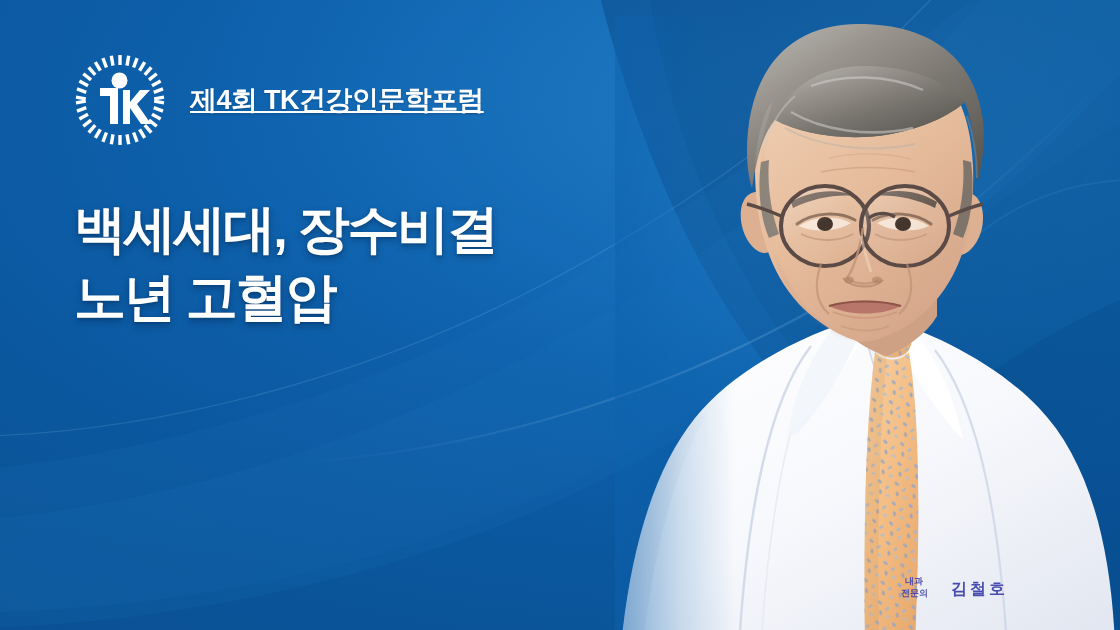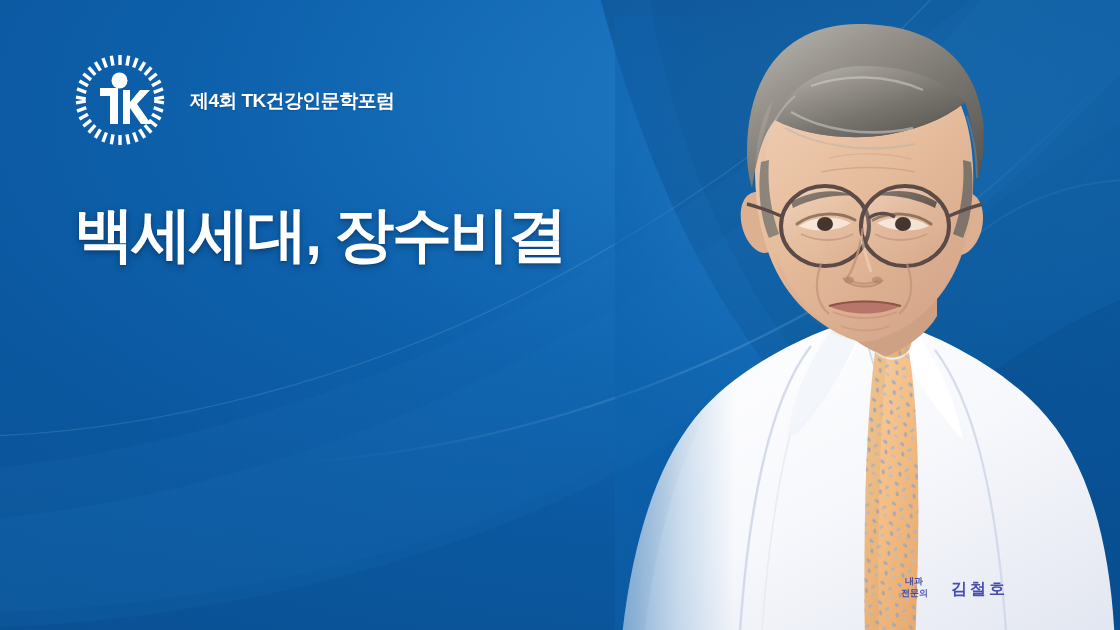--- a/index.html
+++ b/index.html
@@ -23,31 +23,32 @@
   }
   .portrait svg { display:block; width:100%; height:100%; }
 
   
   .header-lockup {
     position:absolute; left:72px; top:52px;
     display:flex; align-items:center; gap:22px;
   }
   .forum-logo { width:96px; height:96px; flex:0 0 96px; display:block; }
   .forum-name {
-    color:#ffffff; font-size:19px; font-weight:700; letter-spacing:-0.6px;
+    color:#ffffff; font-size:27px; font-weight:700; letter-spacing:-0.6px;
     white-space:nowrap; line-height:1;
     text-shadow:0 1px 2px rgba(0,0,0,.18);
+    text-decoration:underline;
   }
 
   
   .title-block {
     position:absolute; left:74px; top:196px; width:620px;
   }
   .title-line {
-    color:#ffffff; font-size:60px; font-weight:700; line-height:1.30;
+    color:#ffffff; font-size:52px; font-weight:700; line-height:1.30;
     letter-spacing:-2.2px; white-space:nowrap;
     text-shadow:0 3px 7px rgba(3,32,64,.42), 0 1px 2px rgba(3,32,64,.30);
   }
 </style>
 </head>
 <body>
 
 <div id="banner">
 
   <svg class="bg-waves" viewBox="0 0 1120 630" preserveAspectRatio="none" aria-hidden="true">
@@ -343,15 +344,16 @@
         <path d="M28,36 L46,36 L46,72 L38,72 L38,44 L28,44 Z"></path>
         <path d="M51,38 L58,38 L58,50 L68,38 L78,38 L65,52 L79,72 L69,72 L58,56 L58,72 L51,72 Z"></path>
       </g>
     </svg>
 
     <div class="forum-name">제4회 TK건강인문학포럼</div>
   </div>
 
   <div class="title-block">
     <div class="title-line">백세세대, 장수비결</div>
+    <div class="title-line">노년 고혈압</div>
   </div>
 
 </div>
 
 </body></html>

